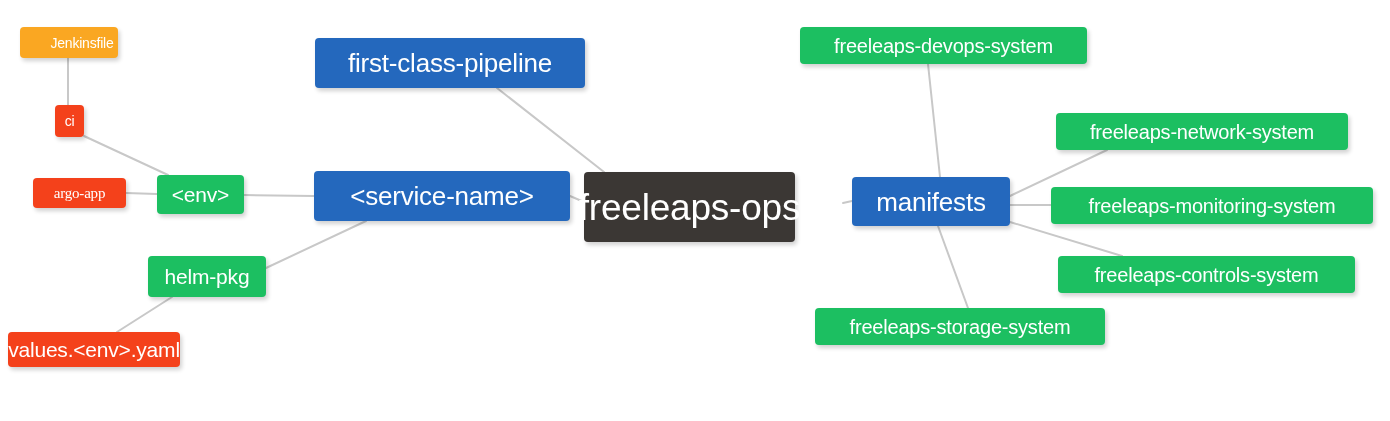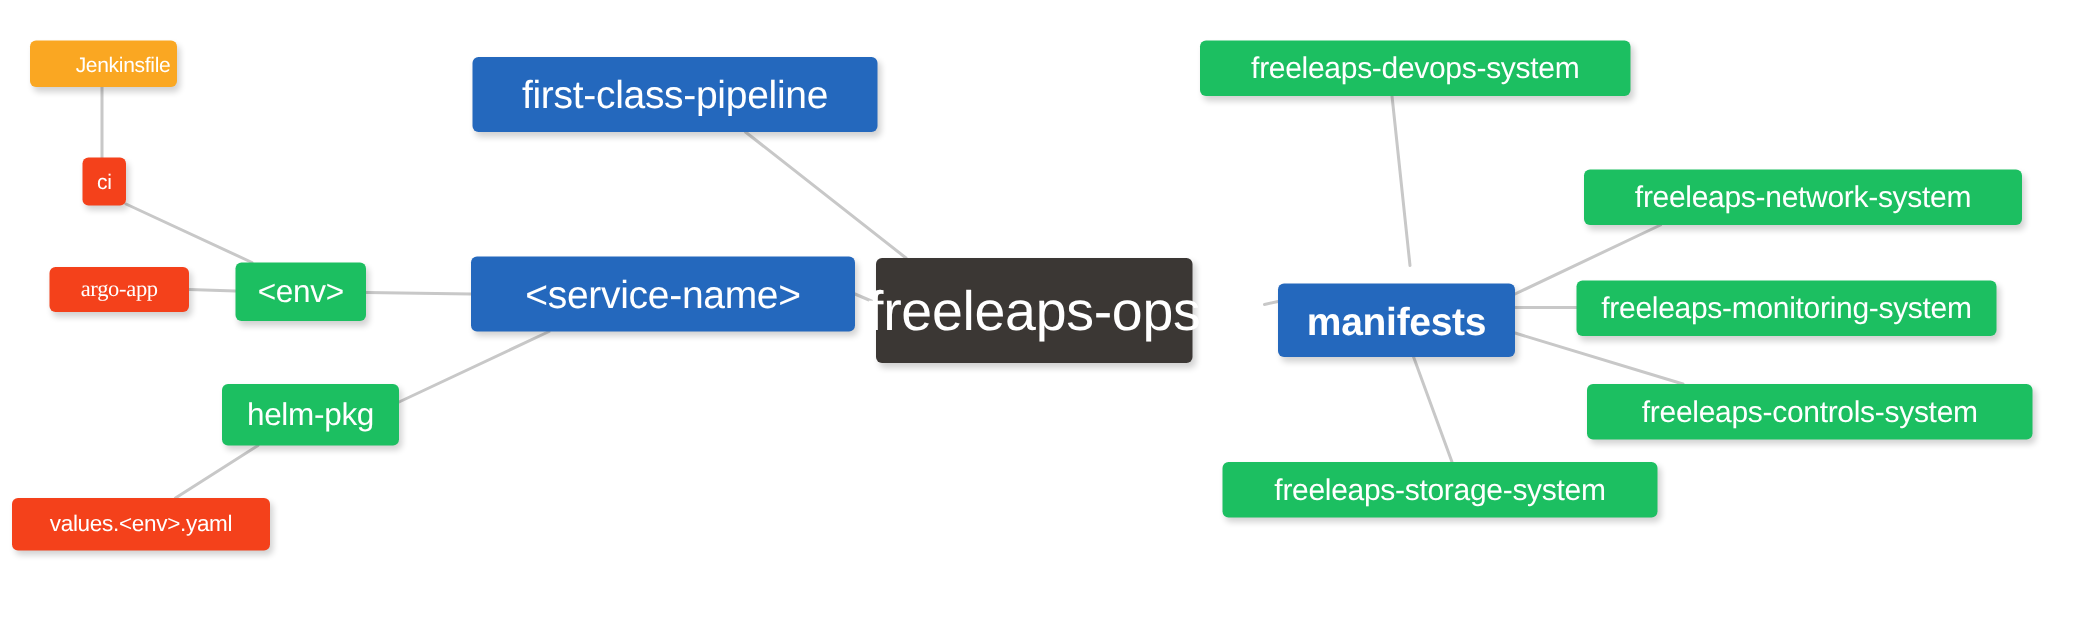--- a/index.html
+++ b/index.html
@@ -65,24 +65,24 @@
       <line x1="1010" y1="205" x2="1051" y2="205" stroke="#c8c8c8" stroke-width="2" stroke-linecap="round"></line>
       <line x1="1010" y1="222" x2="1122" y2="256" stroke="#c8c8c8" stroke-width="2" stroke-linecap="round"></line>
       <line x1="938" y1="226" x2="968" y2="308" stroke="#c8c8c8" stroke-width="2" stroke-linecap="round"></line>
     </svg>
   <div id="node-layer">
       <div class="node n-orange" style="left: 20px; top: 27px; width: 98px; height: 31px; font-size: 14px; padding-left: 36px;">Jenkinsfile</div>
       <div class="node n-red" style="left: 55px; top: 105px; width: 29px; height: 32px; font-size: 14px;">ci</div>
       <div class="node n-red" style="left: 33px; top: 178px; width: 93px; height: 30px; font-size: 15px; font-family: Liberation Serif, serif;">argo-app</div>
       <div class="node n-green" style="left: 157px; top: 175px; width: 87px; height: 39px; font-size: 21px;">&lt;env&gt;</div>
       <div class="node n-green" style="left: 148px; top: 256px; width: 118px; height: 41px; font-size: 21px;">helm-pkg</div>
-      <div class="node n-red" style="left: 8px; top: 332px; width: 172px; height: 35px; font-size: 15px;">values.&lt;env&gt;.yaml</div>
+      <div class="node n-red" style="left: 8px; top: 332px; width: 172px; height: 35px; font-size: 21px;">values.&lt;env&gt;.yaml</div>
       <div class="node n-blue" style="left: 315px; top: 38px; width: 270px; height: 50px; font-size: 26px;">first-class-pipeline</div>
       <div class="node n-blue" style="left: 314px; top: 171px; width: 256px; height: 50px; font-size: 26px;">&lt;service-name&gt;</div>
       <div class="node n-root" style="left: 584px; top: 172px; width: 211px; height: 70px; font-size: 37px;">freeleaps-ops</div>
-      <div class="node n-blue" style="left: 852px; top: 189px; width: 158px; height: 49px; font-size: 26px; font-weight: bold;">manifests</div>
+      <div class="node n-blue" style="left: 852px; top: 177px; width: 158px; height: 49px; font-size: 26px;">manifests</div>
       <div class="node n-green" style="left: 800px; top: 27px; width: 287px; height: 37px; font-size: 20px;">freeleaps-devops-system</div>
       <div class="node n-green" style="left: 1056px; top: 113px; width: 292px; height: 37px; font-size: 20px;">freeleaps-network-system</div>
-      <div class="node n-green" style="left: 1051px; top: 187px; width: 280px; height: 37px; font-size: 20px;">freeleaps-monitoring-system</div>
+      <div class="node n-green" style="left: 1051px; top: 187px; width: 322px; height: 37px; font-size: 20px;">freeleaps-monitoring-system</div>
       <div class="node n-green" style="left: 1058px; top: 256px; width: 297px; height: 37px; font-size: 20px; text-align: right;">freeleaps-controls-system</div>
       <div class="node n-green" style="left: 815px; top: 308px; width: 290px; height: 37px; font-size: 20px;">freeleaps-storage-system</div>
     </div>
 </div>
 
 </body></html>

